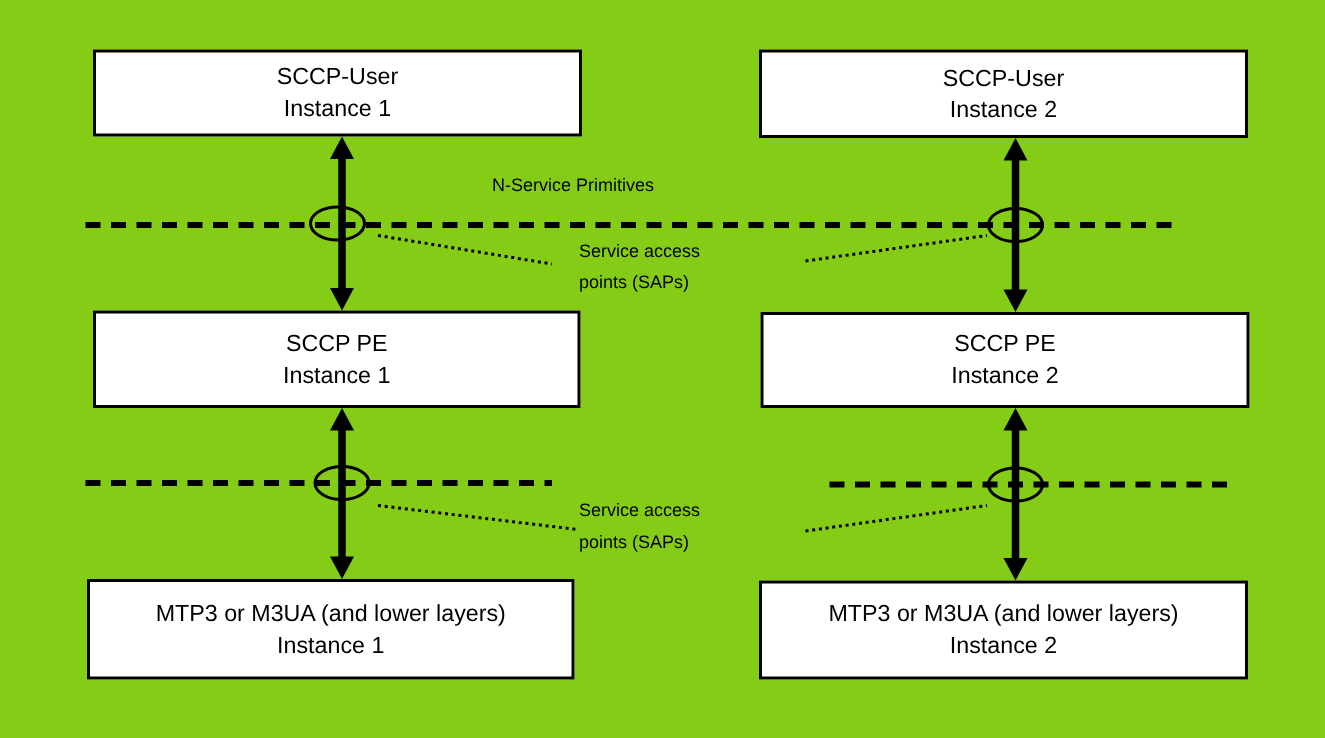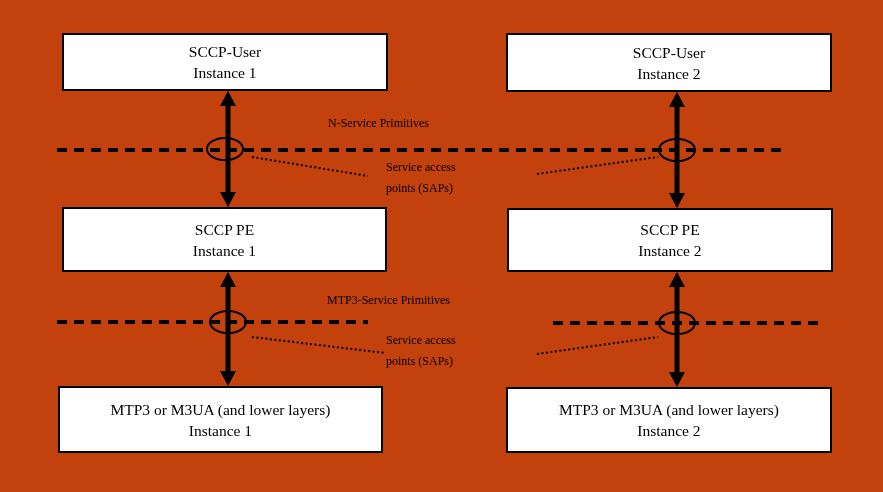--- a/index.html
+++ b/index.html
@@ -4,22 +4,22 @@
 <style>
   html, body {
     margin: 0;
     padding: 0;
     background: #ffffff;
   }
   #canvas {
     position: relative;
     width: 883px;
     height: 492px;
-    background: #c2410c;
-    font-family: Liberation Serif, serif;
+    background: #84cc16;
+    font-family: Liberation Sans, sans-serif;
     color: #000000;
     overflow: hidden;
   }
   #shape-layer {
     position: absolute;
     left: 0;
     top: 0;
     width: 883px;
     height: 492px;
     z-index: 1;
@@ -127,20 +127,19 @@
     <span>Instance 2</span>
   </div>
 
   <div class="floating-label" id="label-n-service">N-Service Primitives</div>
 
   <div class="floating-label" id="label-sap-top">
     <div>Service access</div>
     <div>points (SAPs)</div>
   </div>
 
-  <div class="floating-label" id="label-mtp3-service">MTP3-Service Primitives</div>
 
   <div class="floating-label" id="label-sap-bottom">
     <div>Service access</div>
     <div>points (SAPs)</div>
   </div>
 
 </div>
 
 </body></html>

